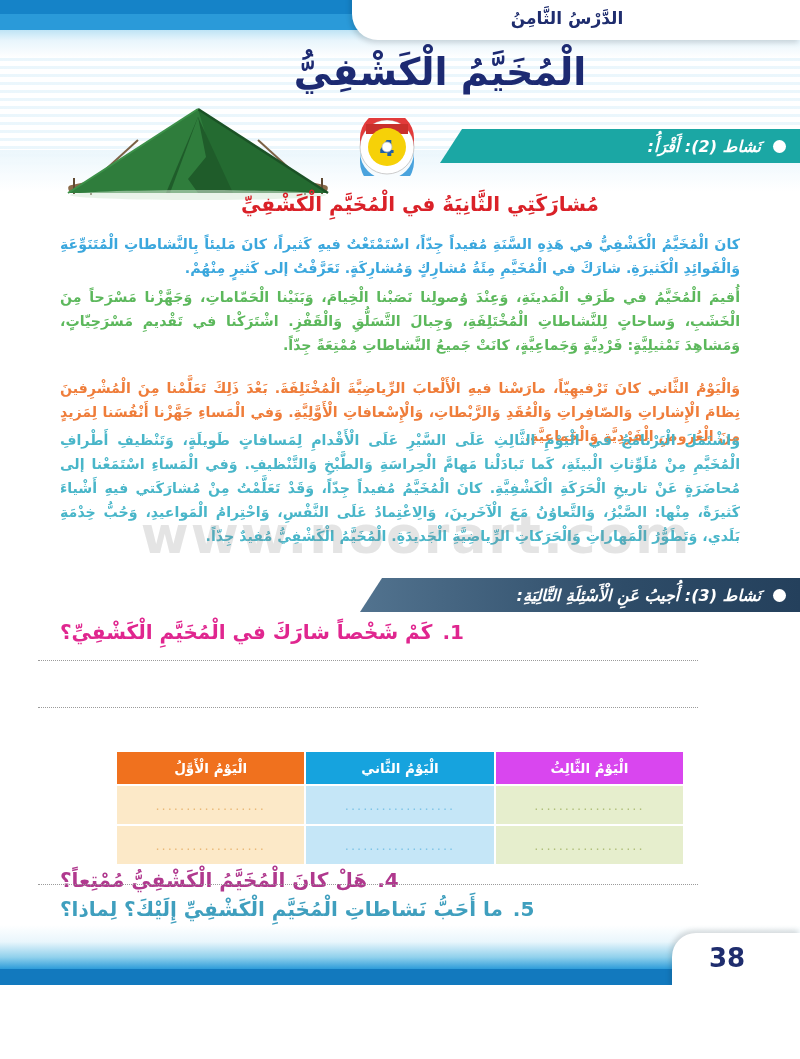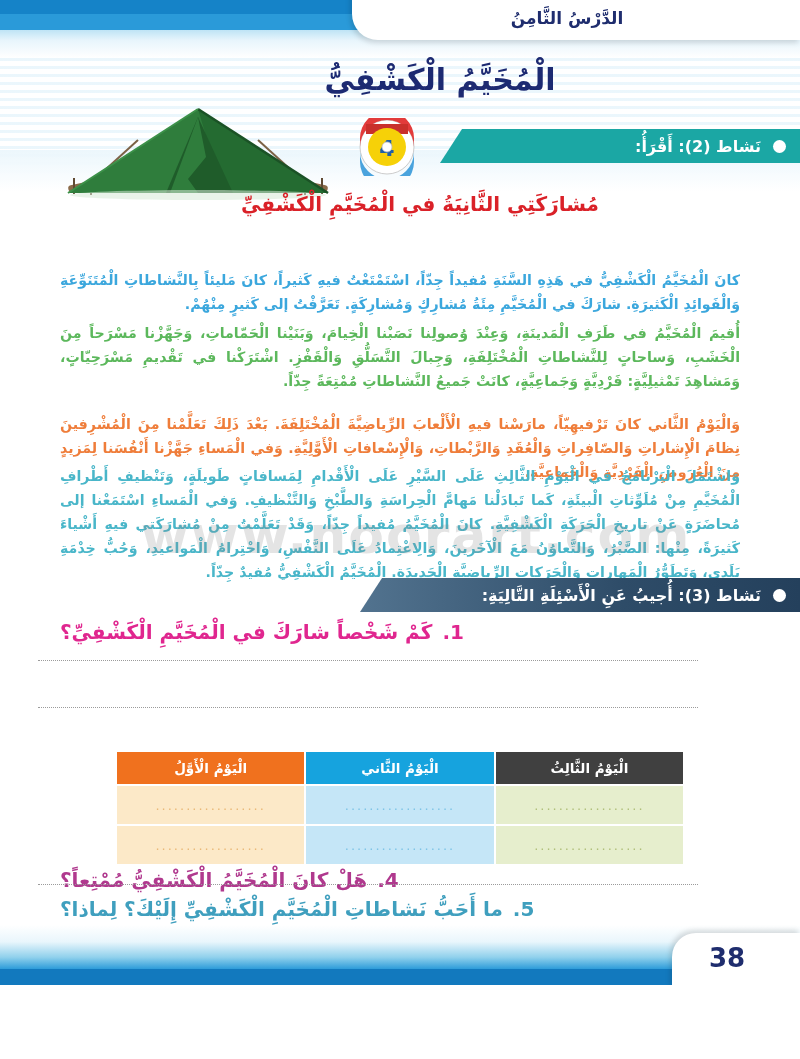--- a/index.html
+++ b/index.html
@@ -75,25 +75,25 @@
   .hero-fade {
     position: absolute;
     top: 150px; left: 0;
     width: 800px; height: 42px;
     background: linear-gradient(180deg, rgba(234,246,252,0.9), #ffffff);
   }
 
   
   .main-title {
     position: absolute;
-    top: 62px;
+    top: 50px;
     left: 230px;
     width: 420px;
     text-align: center;
-    font-size: 30px;
+    font-size: 38px;
     font-weight: bold;
     color: #1d2a72;
     letter-spacing: 1px;
   }
 
   
   .tent-wrap {
     position: absolute;
     top: 95px;
     left: 28px;
@@ -122,21 +122,21 @@
   }
   .banner .bullet {
     display: inline-block;
     width: 13px; height: 13px;
     border-radius: 50%;
     background: #ffffff;
     margin-left: 12px;
     margin-right: 14px;
     flex: none;
   }
-  .banner .txt { white-space: nowrap; }
+  .banner .txt { white-space: nowrap; font-style: italic; }
 
   .banner-2 {
     top: 129px;
     left: 440px;
     width: 360px;
     background: #1ba7a4;
     clip-path: polygon(22px 0, 100% 0, 100% 100%, 0 100%);
   }
   .banner-3 {
     top: 578px;
@@ -159,21 +159,20 @@
   }
 
   .para {
     position: absolute;
     left: 60px;
     width: 680px;
     text-align: justify;
     font-size: 14.2px;
     line-height: 24px;
     font-weight: bold;
-    margin-top: 36px;
   }
   .p1 { top: 232px; color: #3ba7dd; }
   .p2 { top: 285px; color: #5cb85c; }
   .p3 { top: 376px; color: #ef7d3a; }
   .p4 { top: 428px; color: #49b6c9; }
 
   
   .watermark {
     position: absolute;
     top: 505px;
@@ -235,21 +234,21 @@
     border: 2px solid #ffffff;
   }
   .tbl td {
     height: 36px;
     font-size: 13px;
     color: #c9a46b;
     text-align: center;
     letter-spacing: 2px;
     border: 2px solid #ffffff;
   }
-  .th-green  { background: #404040; }
+  .th-green  { background: #d946ef; }
   .th-blue   { background: #16a3de; }
   .th-orange { background: #f0711e; }
   .td-green  { background: #e6eecd; }
   .td-blue   { background: #c5e6f7; }
   .td-orange { background: #fce9c8; }
   .td-green .dots  { color: #b0bf7a; }
   .td-blue .dots   { color: #7fc4e6; }
   .td-orange .dots { color: #e9b978; }
 
   

